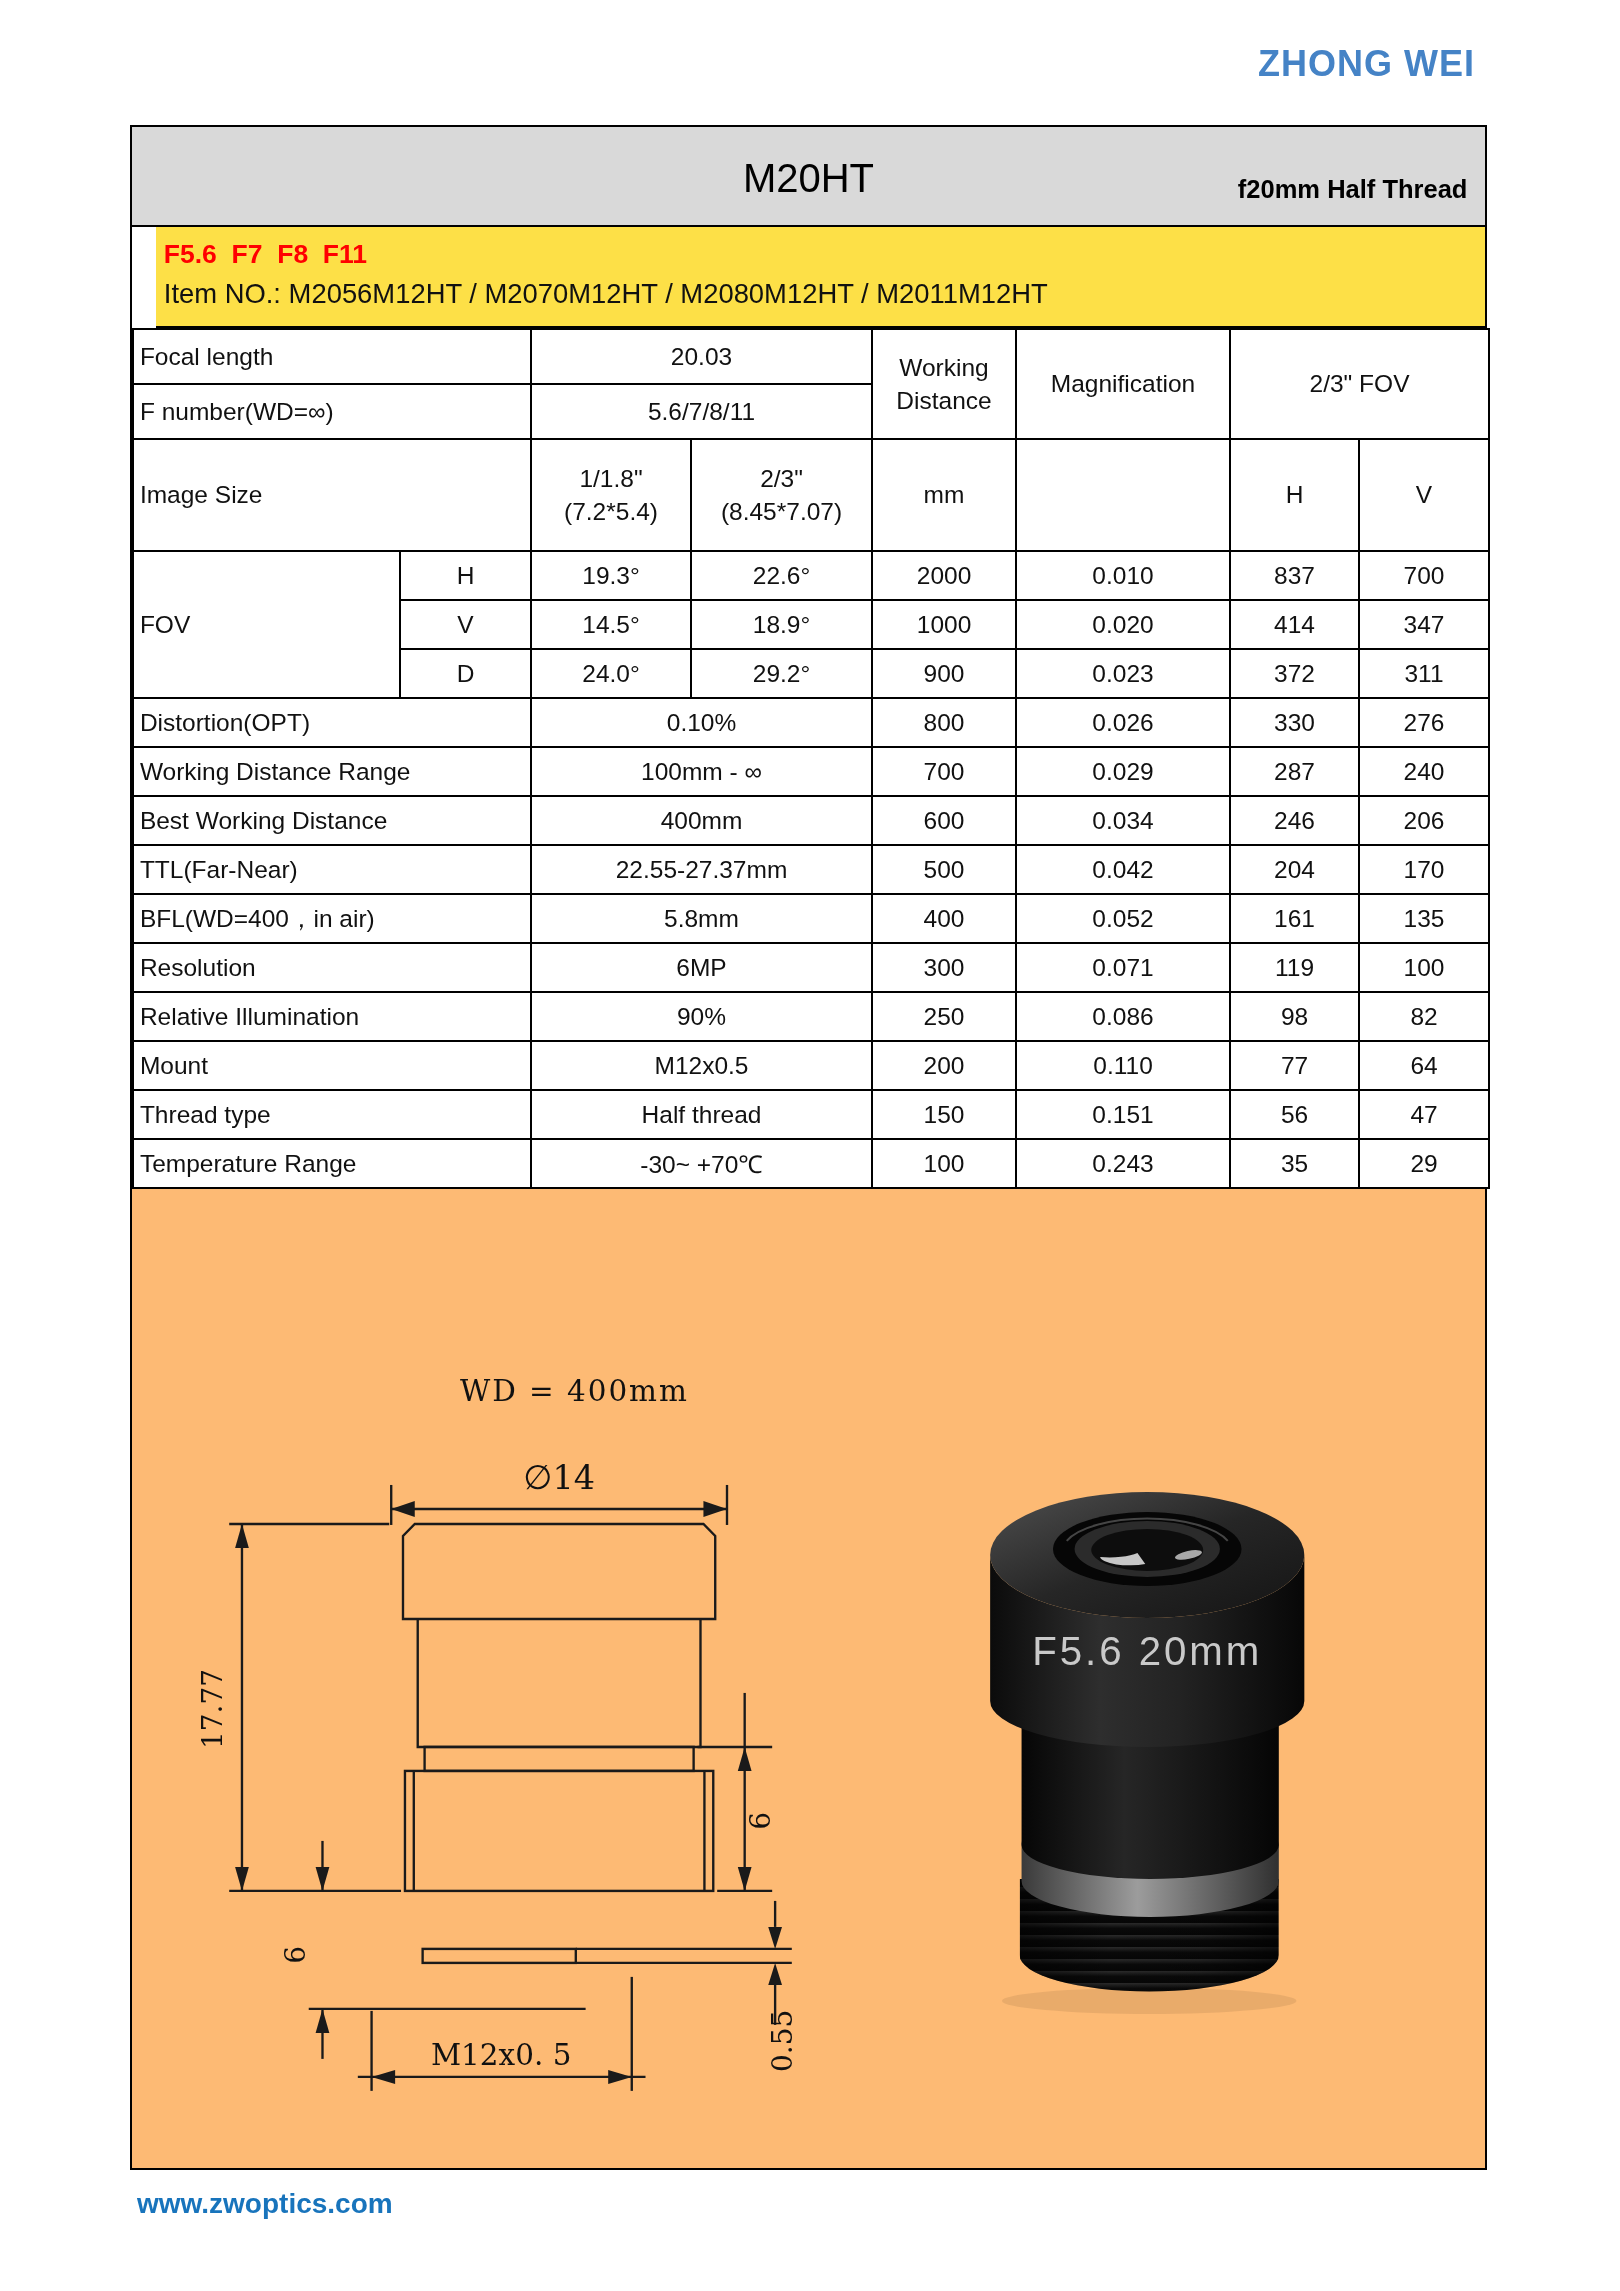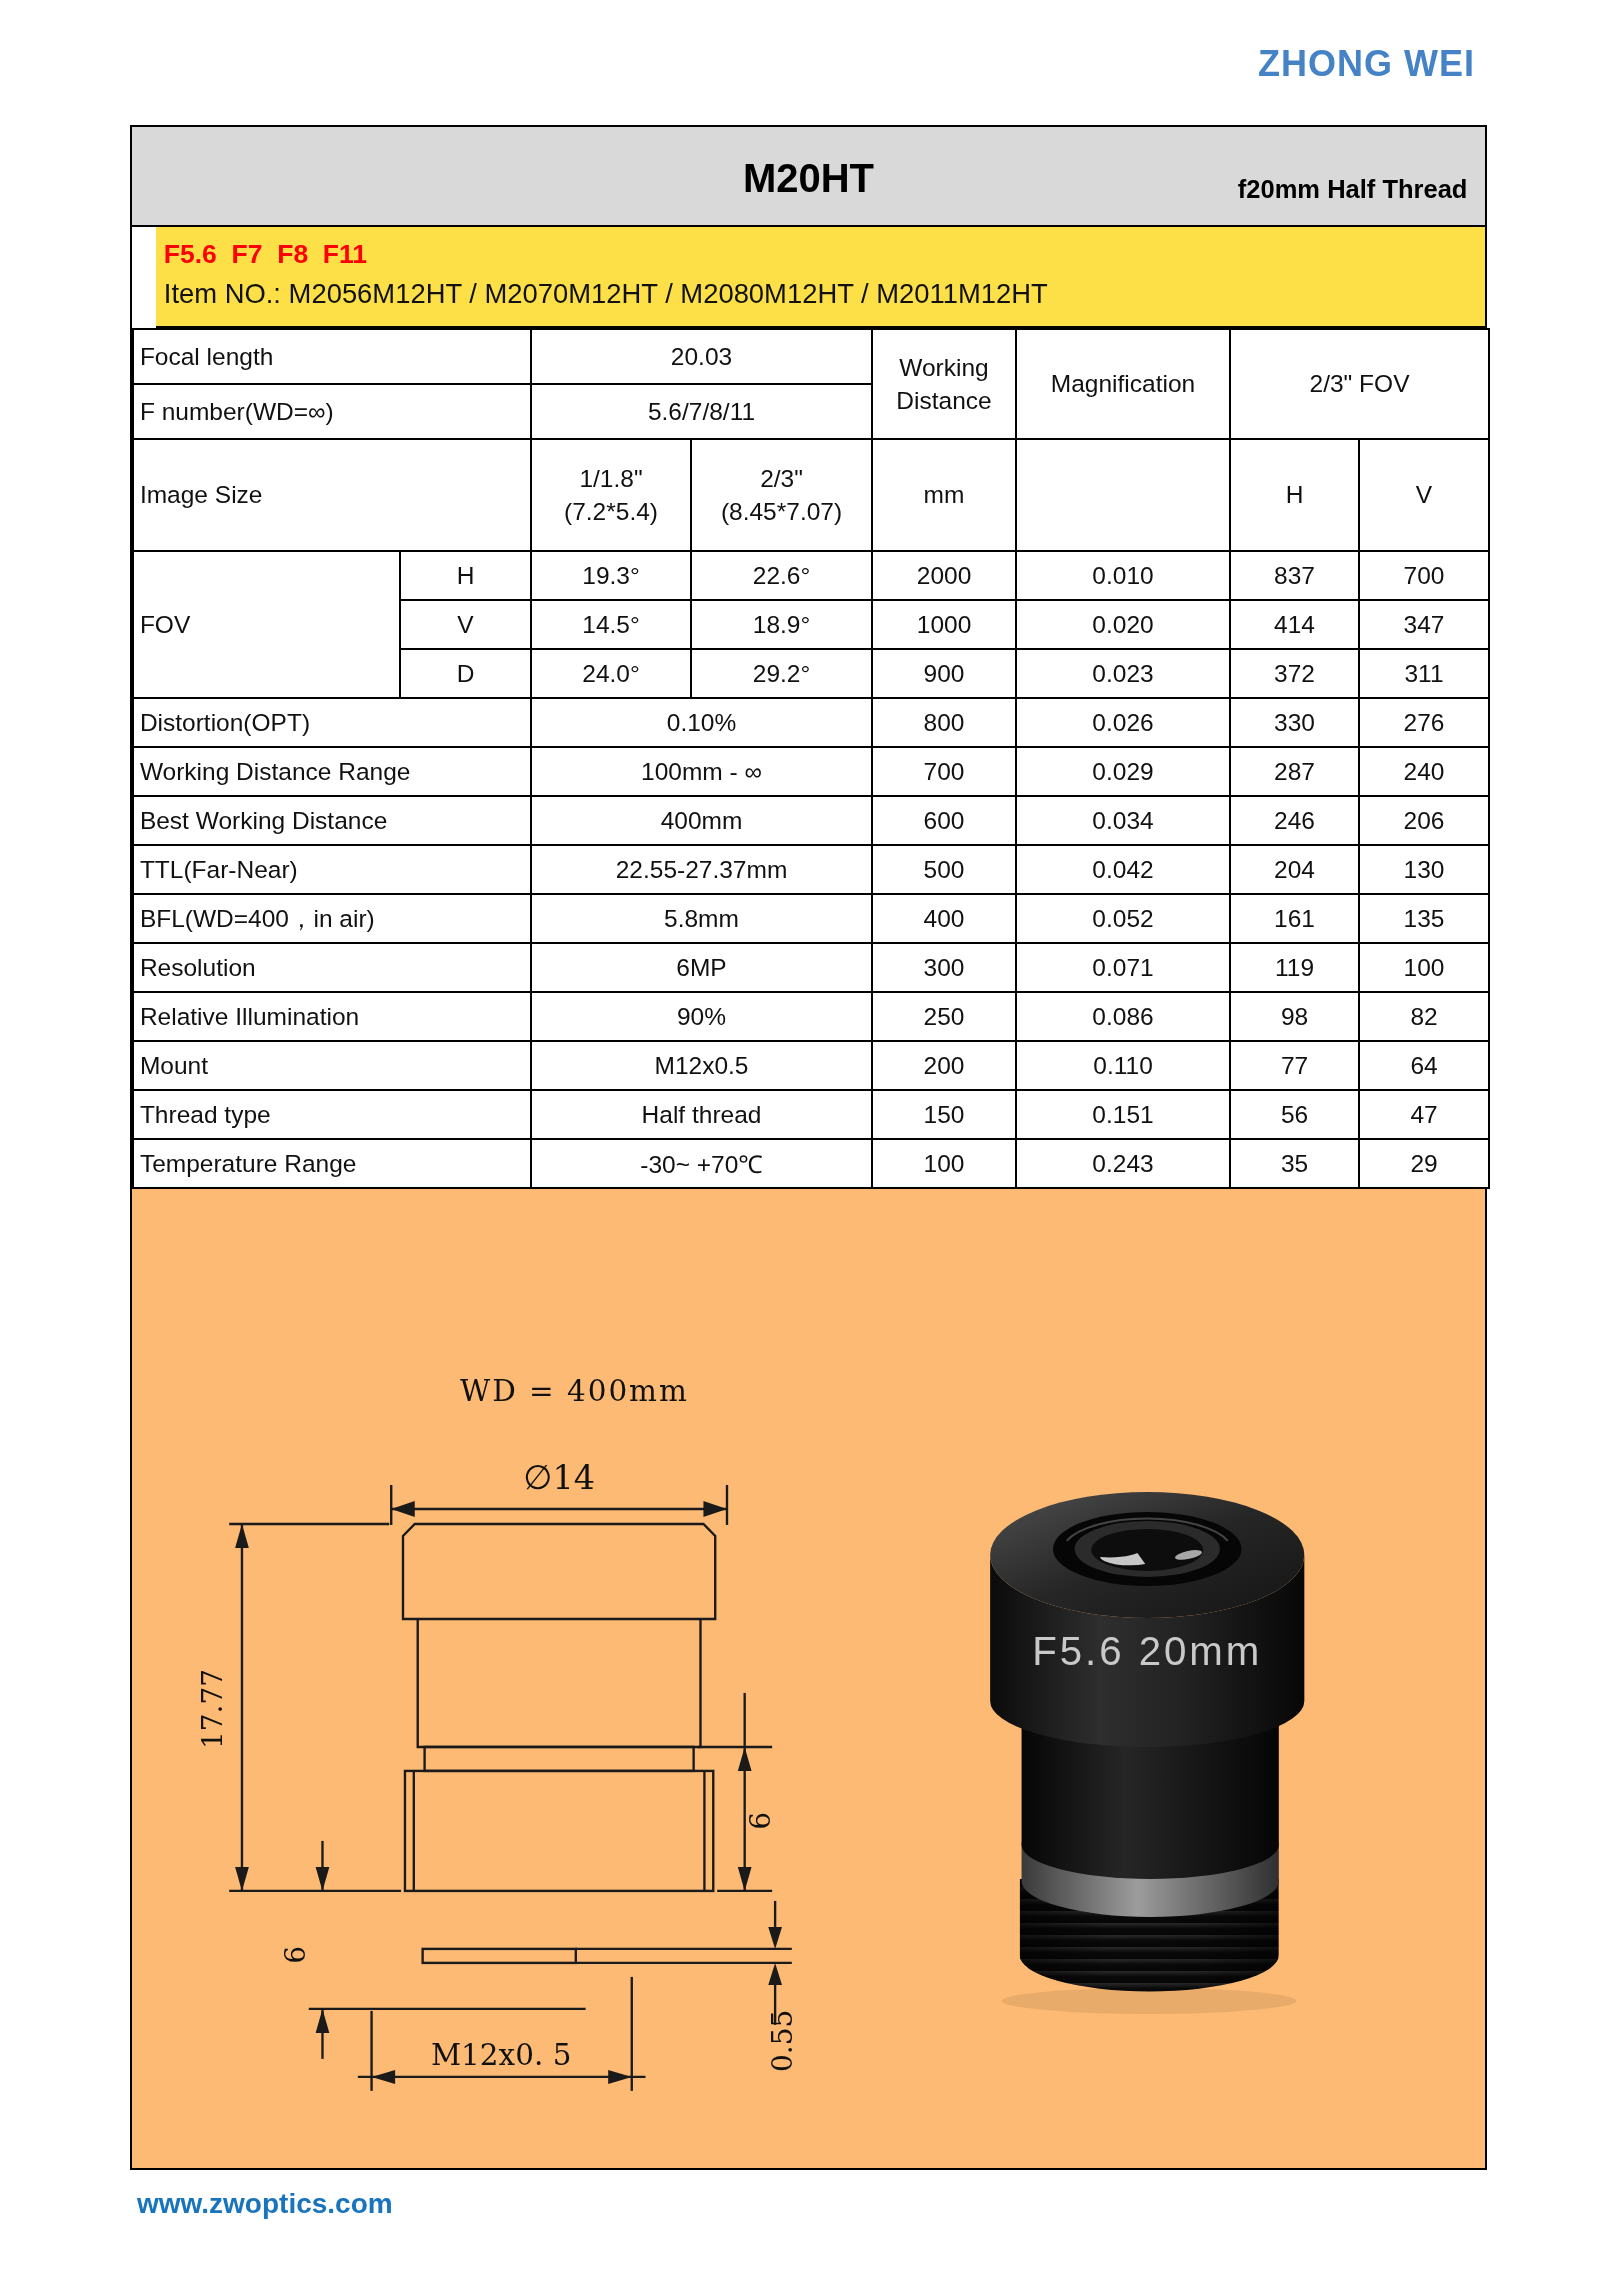--- a/index.html
+++ b/index.html
@@ -7,21 +7,21 @@
         font-family:"Liberation Sans",sans-serif;color:#111;overflow:hidden;}
 
   .logo{position:absolute;top:43px;right:145px;font-size:36px;font-weight:bold;
         letter-spacing:1px;color:#4583c6;}
 
   .sheet{position:absolute;left:130px;top:125px;width:1357px;height:2045px;
          border:2.9px solid #000;box-sizing:border-box;display:flex;flex-direction:column;background:#fff;}
 
   .titlebar{height:98px;flex:none;background:#d9d9d9;border-bottom:2px solid #000;position:relative;}
   .model{position:absolute;left:0;right:0;top:0;height:98px;line-height:102px;text-align:center;
-         font-size:40px;font-weight:bold;color:#000;}
+         font-size:40px;font-weight:normal;color:#000;}
   .thread-note{position:absolute;right:17.6px;top:8px;height:98px;line-height:108px;
          font-size:25.5px;font-weight:bold;color:#000;}
 
   .infoband{flex:none;background:#fde047;border-bottom:2.9px solid #000;padding:7.8px 7.8px 11.8px 7.8px;margin-left:24px;}
   .fline{font-size:26.5px;font-weight:bold;color:#ff0000;white-space:pre;line-height:1.45;}
   .iline{font-size:27.4px;color:#111;line-height:1.5;}
 
   table.spec{border-collapse:collapse;table-layout:fixed;width:100%;flex:none;}
   table.spec td{border:2px solid #000;border-top-width:2.9px;border-bottom-width:2.9px;
         font-size:24.5px;color:#111;padding:0 5.9px;overflow:hidden;background:#fff;vertical-align:middle;}
@@ -150,21 +150,21 @@
             <td class="val">0.034</td>
             <td class="val">246</td>
             <td class="val">206</td>
           </tr>
           <tr class="body-row">
             <td class="lab" colspan="2">TTL(Far-Near)</td>
             <td class="val" colspan="2">22.55-27.37mm</td>
             <td class="val">500</td>
             <td class="val">0.042</td>
             <td class="val">204</td>
-            <td class="val">130</td>
+            <td class="val">170</td>
           </tr>
           <tr class="body-row">
             <td class="lab" colspan="2">BFL(WD=400，in air)</td>
             <td class="val" colspan="2">5.8mm</td>
             <td class="val">400</td>
             <td class="val">0.052</td>
             <td class="val">161</td>
             <td class="val">135</td>
           </tr>
           <tr class="body-row">

